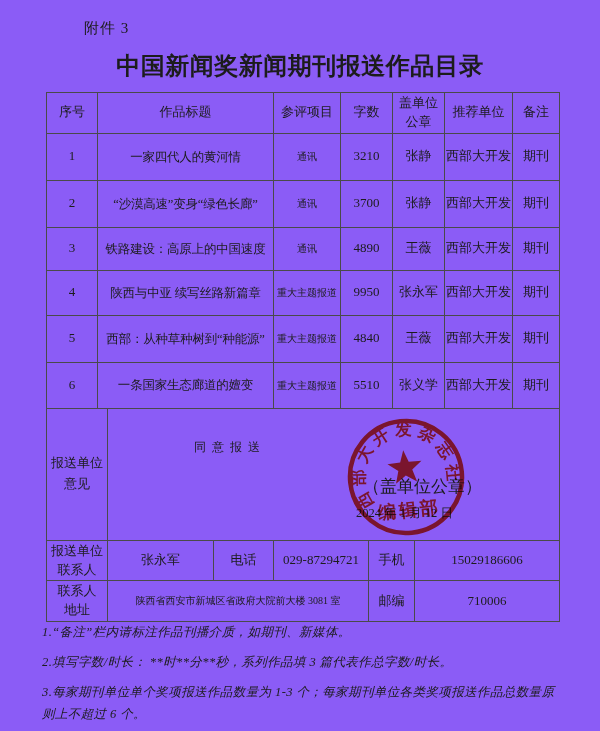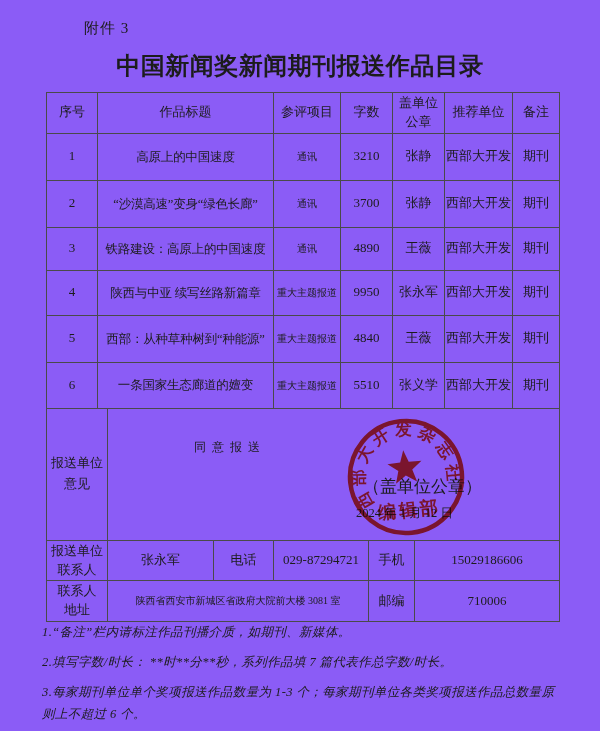--- a/index.html
+++ b/index.html
@@ -65,21 +65,21 @@
         <th>序号</th>
         <th>作品标题</th>
         <th>参评项目</th>
         <th>字数</th>
         <th>盖单位公章</th>
         <th>推荐单位</th>
         <th>备注</th>
       </tr>
       <tr class="r">
         <td class="nowrap">1</td>
-        <td class="title-cell">高原上的中国速度</td>
+        <td class="title-cell">一家四代人的黄河情</td>
         <td class="cat-cell">通讯</td>
         <td class="nowrap">3210</td>
         <td class="nowrap">张静</td>
         <td class="nowrap">西部大开发</td>
         <td class="nowrap">期刊</td>
       </tr>
       <tr class="r">
         <td class="nowrap">2</td>
         <td class="title-cell">“沙漠高速”变身“绿色长廊”</td>
         <td class="cat-cell">通讯</td>
@@ -200,17 +200,17 @@
         <td class="addr-cell">陕西省西安市新城区省政府大院前大楼 3081 室</td>
         <td class="nowrap">邮编</td>
         <td class="nowrap">710006</td>
       </tr>
     </tbody>
       </table>
   </div>
 
   <div class="footnotes">
     <p>1.“备注”栏内请标注作品刊播介质，如期刊、新媒体。</p>
-    <p>2.填写字数/时长： **时**分**秒，系列作品填 7 篇代表作总字数/时长。</p>
+    <p>2.填写字数/时长： **时**分**秒，系列作品填 3 篇代表作总字数/时长。</p>
     <p>3.每家期刊单位单个奖项报送作品数量为 1-3 个；每家期刊单位各类奖项报送作品总数量原则上不超过 6 个。</p>
   </div>
 
 </div>
 
 </body></html>

